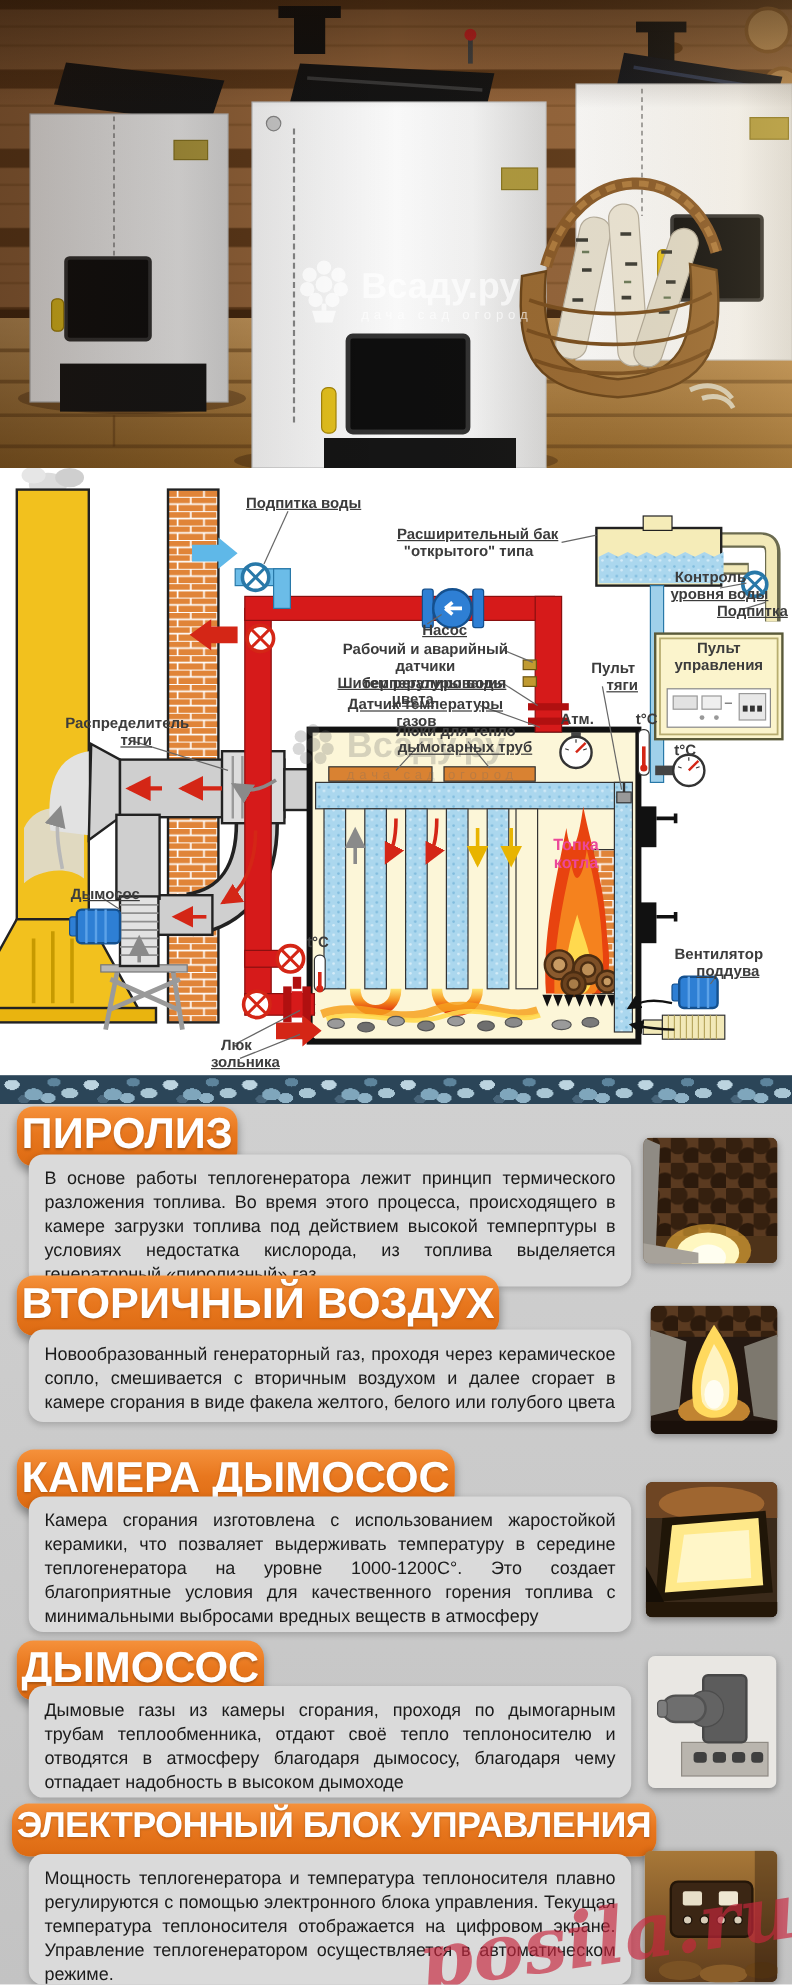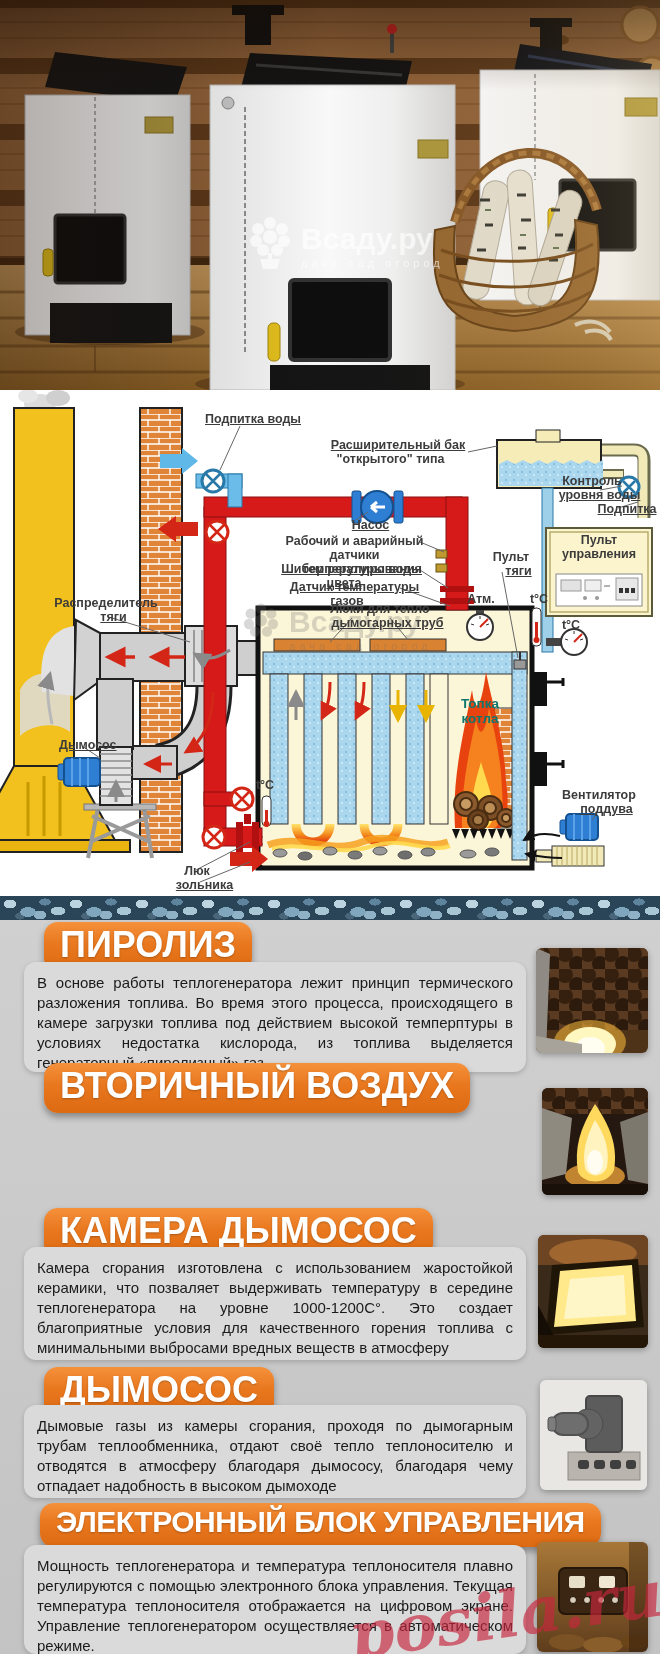--- a/index.html
+++ b/index.html
@@ -19,25 +19,25 @@
   .info{top:920px;height:734px;background:linear-gradient(180deg,#d0d0d0,#c3c3c3);}
   
   .wm{position:absolute;display:flex;align-items:center;gap:9px;color:rgba(255,255,255,.65);pointer-events:none;}
   .wm .wmt{font-size:30px;font-weight:bold;line-height:1;margin-top:12px;}
   .wm .wms{font-size:11px;letter-spacing:4px;margin-top:3px;}
   .wm2{color:#6a6a6a;opacity:.26;}
   
   .dlab{position:absolute;font-size:12.5px;font-weight:bold;color:#3c3c3c;line-height:1.12;text-align:center;}
   .dlab.la{text-align:left;}
   .dlab .u{text-decoration:underline;margin-left:15px;}
-  .dlab.brown{color:#0f766e;font-size:13.5px;}
+  .dlab.brown{color:#ec4899;font-size:13.5px;}
   
   .sec-head{position:absolute;display:inline-block;background:linear-gradient(#f5913b,#e8771e 45%,#dc6a12);
-    color:#fff;font-weight:bold;font-size:36px;line-height:1.15;border-radius:14px;padding:2px 16px 7px;
-    box-shadow:0 4px 7px rgba(0,0,0,.35);text-shadow:0 1px 2px rgba(0,0,0,.25);white-space:nowrap;margin-left:30px;}
+    color:#fff;font-weight:bold;font-size:36px;line-height:1.15;border-radius:14px;padding:2px 4px 7px;
+    box-shadow:0 4px 7px rgba(0,0,0,.35);text-shadow:0 1px 2px rgba(0,0,0,.25);white-space:nowrap;}
   .sec-head.h5{font-size:30px;letter-spacing:-.5px;}
   .sec-card{position:absolute;background:#dadada;border-radius:12px;box-shadow:0 2px 5px rgba(0,0,0,.18);overflow:hidden;}
   .sec-card p{margin:0;padding:11px 13px;font-size:15px;line-height:1.34;text-align:justify;color:#1b1b1b;}
   .sec-img{position:absolute;border-radius:6px;overflow:hidden;box-shadow:0 2px 6px rgba(0,0,0,.3);}
   .sec-img svg{display:block;}
   .posila{position:absolute;right:-4px;bottom:2px;font-family:"DejaVu Serif",serif;font-style:italic;font-weight:bold;
     font-size:64px;color:rgba(199,38,60,.66);transform:rotate(-8deg);pointer-events:none;}
 </style>
 </head>
 <body>
@@ -476,20 +476,23 @@
         <rect x="8" y="0" width="104" height="82" fill="url(#plt)"></rect>
         <polygon points="0,0 14,6 10,105 0,105" fill="#8f8b84"></polygon>
         <ellipse cx="54" cy="94" rx="36" ry="22" fill="rgba(255,190,60,.55)"></ellipse>
         <ellipse cx="54" cy="96" rx="26" ry="17" fill="#fff7c0"></ellipse>
         <ellipse cx="54" cy="100" rx="15" ry="11" fill="#fffef0"></ellipse>
         <polygon points="0,88 46,96 46,105 0,105" fill="#a7a29a"></polygon>
       </svg>
     </div>
 
     <div class="sec-head" style="top:143px;left:14px"><span>ВТОРИЧНЫЙ ВОЗДУХ</span></div>
+    <div class="sec-card" style="top:188px;left:24px;width:502px;height:77px">
+        <p>Новообразованный генераторный газ, проходя через керамическое сопло, смешивается с вторичным воздухом и далее сгорает в камере сгорания в виде факела желтого, белого или голубого цвета</p>
+      </div>
     <div class="sec-img" style="top:168px;left:542px">
       <svg width="106" height="107" viewBox="0 0 106 107">
         <rect width="106" height="107" fill="#241811"></rect>
         <rect x="0" y="0" width="106" height="26" fill="url(#plt)"></rect>
         <polygon points="0,20 30,30 24,86 0,92" fill="#8f8a80"></polygon>
         <polygon points="106,24 78,34 86,92 106,96" fill="#7d786e"></polygon>
         <ellipse cx="53" cy="88" rx="30" ry="13" fill="rgba(232,160,58,.8)"></ellipse>
         <path d="M53,16 C38,40 32,60 36,84 C42,97 66,97 72,82 C76,58 68,38 53,16 Z" fill="#ffd95e"></path>
         <path d="M53,32 C44,50 40,64 43,80 C47,90 61,90 65,79 C68,60 62,46 53,32 Z" fill="#fff3c0"></path>
         <ellipse cx="53" cy="74" rx="8" ry="12" fill="#fffdf2"></ellipse>

